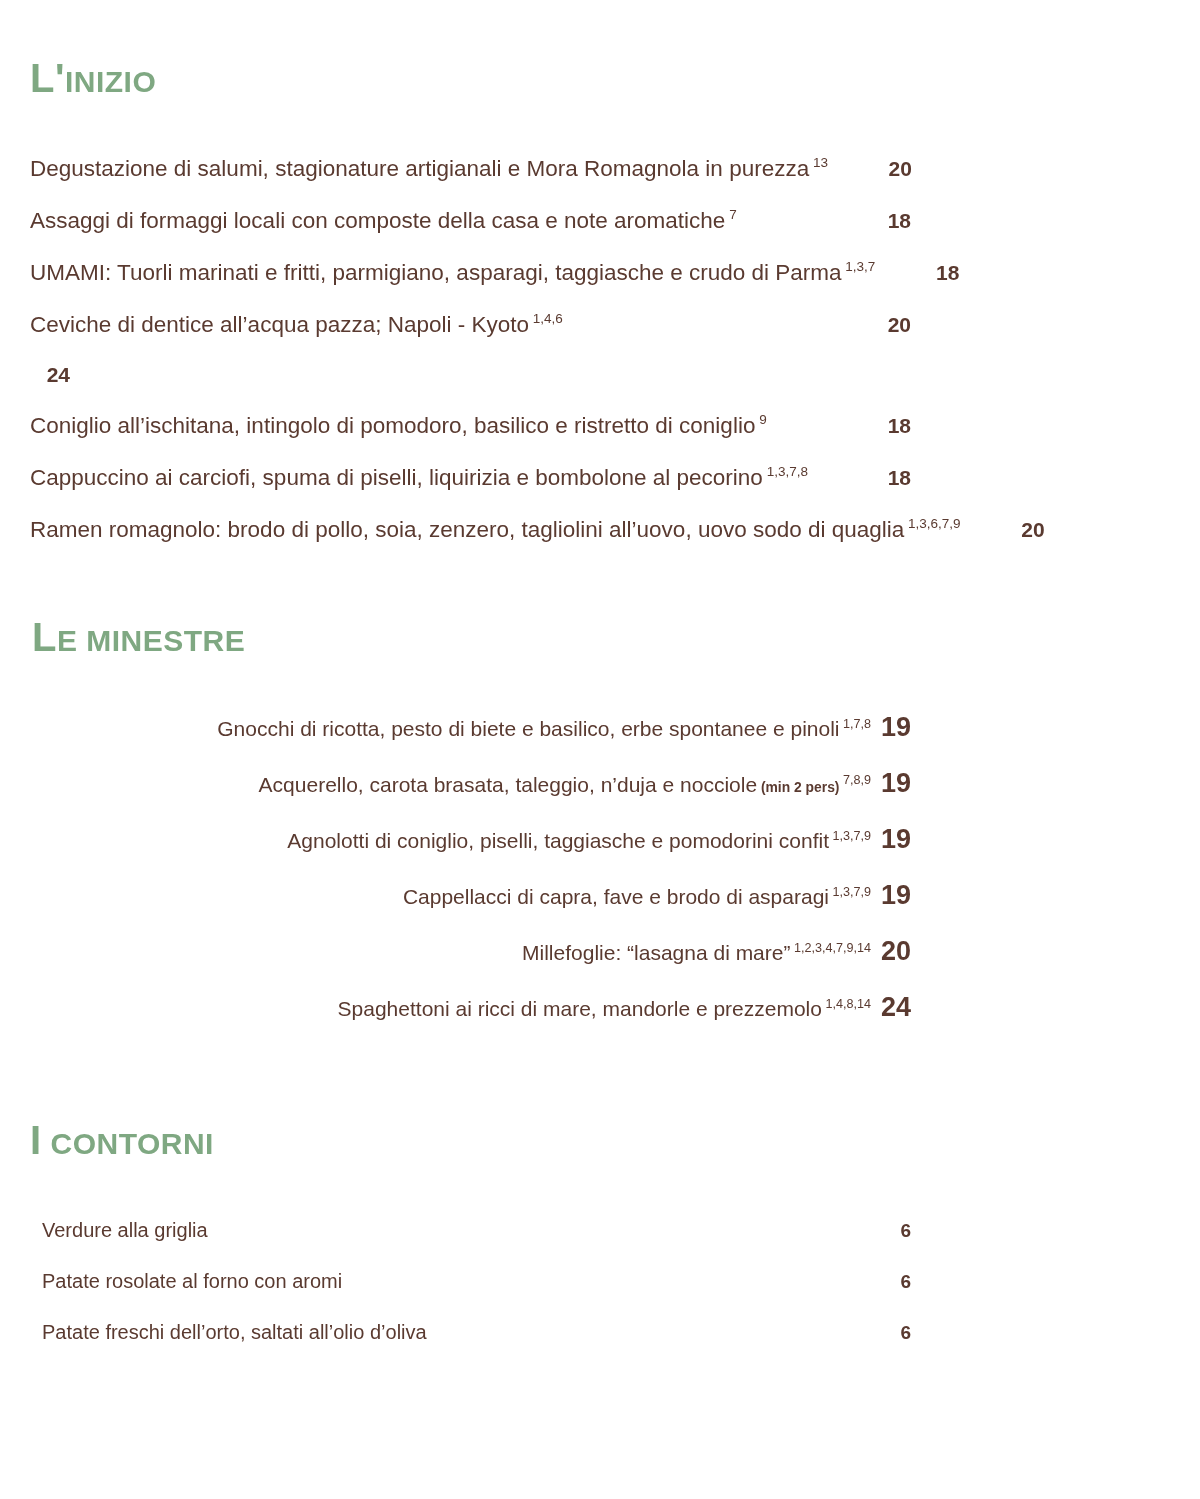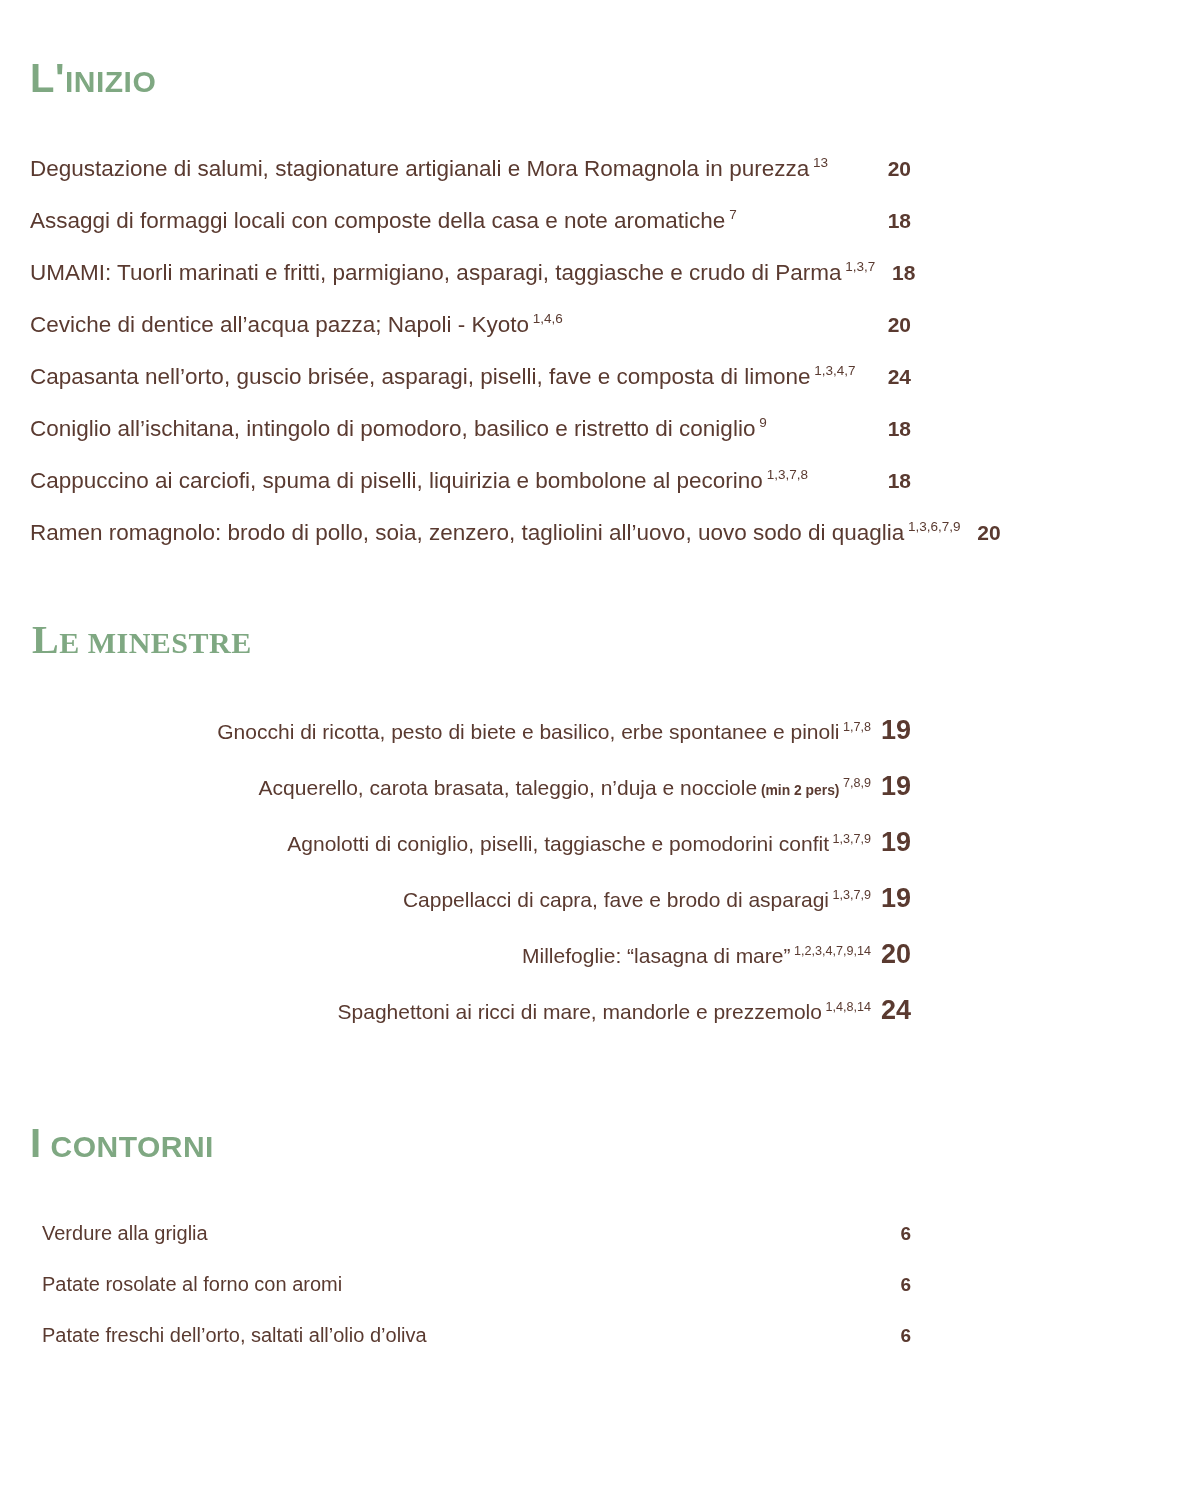--- a/index.html
+++ b/index.html
@@ -33,21 +33,21 @@
   }
   .section-title .cap {
     font-size: 40px;
   }
   .section-title .rest {
     font-size: 30px;
   }
 
   
   #sec-inizio .section-title { padding-top: 58px; padding-left: 12px; }
-  #sec-minestre .section-title { padding-top: 48px; padding-left: 14px; font-family: Liberation Serif, serif; }
+  #sec-minestre .section-title { padding-top: 48px; padding-left: 14px; }
   #sec-contorni .section-title { padding-top: 70px; padding-left: 12px; }
 
   .items {
     margin-top: 0;
   }
   .item {
     display: flex;
     align-items: baseline;
     justify-content: space-between;
     padding: 0 10px 0 0;
@@ -67,21 +67,21 @@
     letter-spacing: 0;
   }
   .note {
     font-size: 0.66em;
     font-weight: bold;
     letter-spacing: 0;
   }
 
   
   #sec-inizio .items { margin-top: 58px; }
-  #sec-inizio .item { font-size: 22.5px; line-height: 1; padding-left: 12px; margin-bottom: 28px; }
+  #sec-inizio .item { font-size: 22.5px; line-height: 1; padding-left: 12px; margin-bottom: 28px; gap: 44px; }
   #sec-inizio .item-price { font-size: 21px; min-width: 40px; }
 
   
   #sec-minestre .items { margin-top: 57px; }
   #sec-minestre .item { font-size: 21px; line-height: 1; padding-left: 24px; margin-bottom: 29px; justify-content: flex-end; }
   #sec-minestre .item-price { font-size: 27px; min-width: 40px; }
 
   
   #sec-contorni .items { margin-top: 60px; }
   #sec-contorni .item { font-size: 20px; line-height: 1; padding-left: 24px; margin-bottom: 31px; justify-content: space-between; }
@@ -107,21 +107,20 @@
         </div>
         <div class="item">
           <div class="item-name">UMAMI: Tuorli marinati e fritti, parmigiano, asparagi, taggiasche e crudo di Parma<sup class="alg"> 1,3,7</sup></div>
           <div class="item-price">18</div>
         </div>
         <div class="item">
           <div class="item-name">Ceviche di dentice all’acqua pazza; Napoli - Kyoto<sup class="alg"> 1,4,6</sup></div>
           <div class="item-price">20</div>
         </div>
         <div class="item">
-          <div class="item-name">Capasanta nell’orto, guscio brisée, asparagi, piselli, fave e composta di limone<sup class="alg"> 1,3,4,7</sup></div>
           <div class="item-price">24</div>
         </div>
         <div class="item">
           <div class="item-name">Coniglio all’ischitana, intingolo di pomodoro, basilico e ristretto di coniglio<sup class="alg"> 9</sup></div>
           <div class="item-price">18</div>
         </div>
         <div class="item">
           <div class="item-name">Cappuccino ai carciofi, spuma di piselli, liquirizia e bombolone al pecorino<sup class="alg"> 1,3,7,8</sup></div>
           <div class="item-price">18</div>
         </div>

